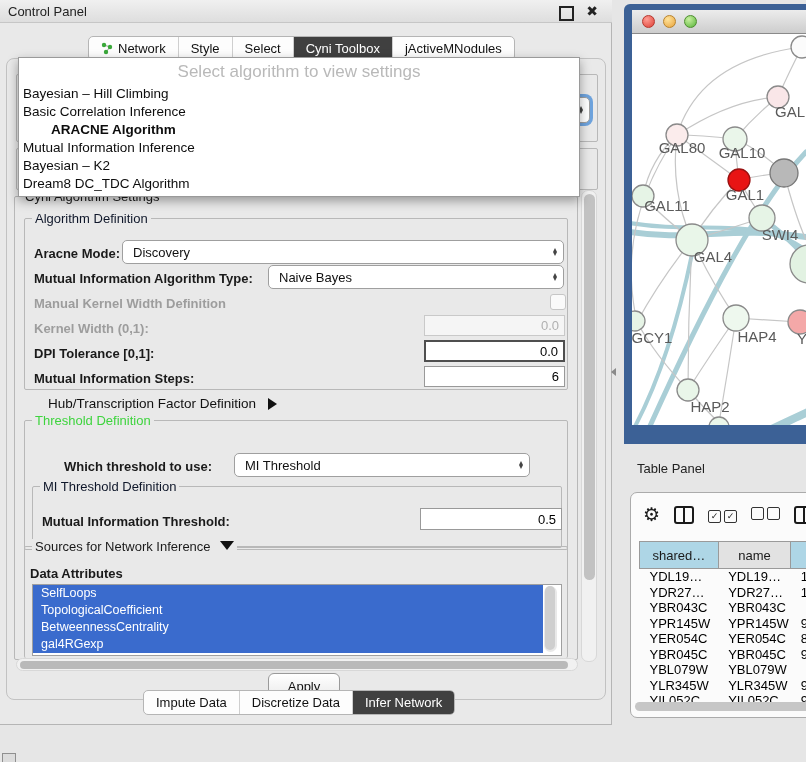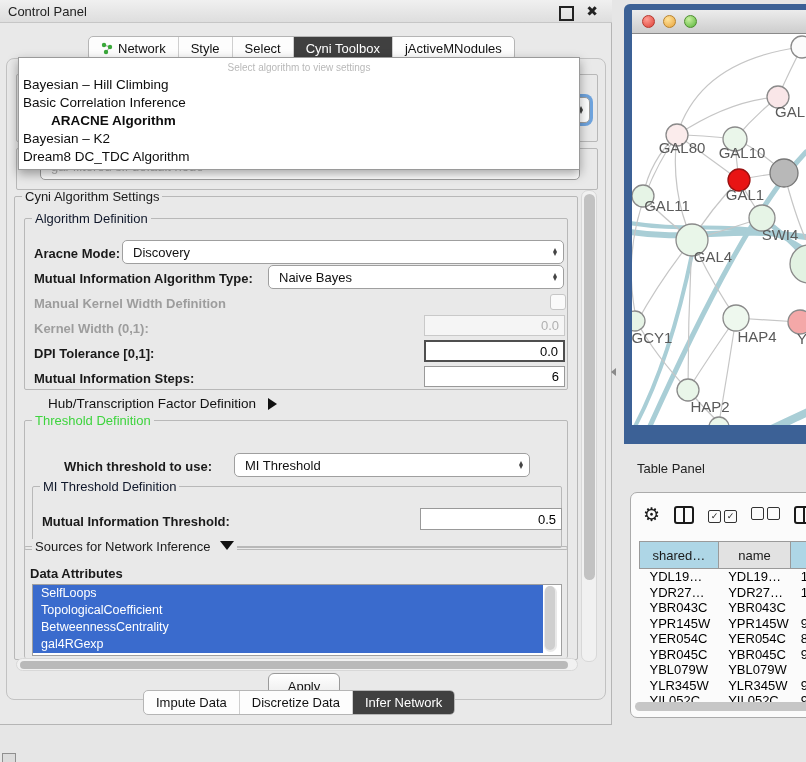--- a/index.html
+++ b/index.html
@@ -19,21 +19,21 @@
   .tabstrip{display:flex;align-items:stretch;background:#fdfdfd;border:1px solid #b5b5b5;border-radius:5px;overflow:hidden;height:23px;}
   .tab{display:flex;align-items:center;padding:0 12px;border-right:1px solid #cfcfcf;color:#111;cursor:default;white-space:nowrap;}
   .tab:last-child{border-right:none;}
   .tab.selected{background:#404040;color:#fff;}
   .tab .ticon{margin-right:5px;display:inline-block;}
   
   .content-panel{left:6px;top:58px;width:600px;height:642px;background:#e9e9e9;border:1px solid #c2c2c2;border-radius:8px;box-sizing:border-box;}
   
   .dropdown{left:18px;top:57px;width:560px;background:#fff;border:1px solid #9a9a9a;
             box-shadow:0 4px 10px rgba(0,0,0,.35);z-index:30;padding-bottom:3px;}
-  .dd-prompt{color:#b9b9b9;text-align:center;font-size:10px;padding:4px 0 3px 0;}
+  .dd-prompt{color:#b9b9b9;text-align:center;font-size:17px;padding:4px 0 3px 0;}
   .dd-item{padding:1px 4px;font-size:13.5px;color:#0d0d0d;line-height:16px;}
   .dd-item.bold{font-weight:bold;padding-left:32px;}
   
   .gb{border:1px solid #b8b8b8;border-radius:2px;position:absolute;box-sizing:border-box;}
   .gb-legend{position:absolute;top:-8px;left:7px;background:#e9e9e9;padding:0 3px;font-size:13px;white-space:nowrap;}
   .combo{position:absolute;background:#fff;border:1px solid #9f9f9f;border-radius:5px;box-sizing:border-box;
          display:flex;align-items:center;padding-left:10px;font-size:13px;color:#111;}
   .combo .spin{position:absolute;right:6px;top:50%;transform:translateY(-50%);font-size:8px;line-height:4px;color:#444;text-align:center;}
   .combo.focusring{box-shadow:0 0 0 3px #6ea3dd;}
   .field{position:absolute;background:#fff;border:1px solid #999;box-sizing:border-box;
@@ -126,20 +126,21 @@
 <div class="combo" style="left:40px;top:153px;width:540px;height:27px;z-index:2;color:#b5b5b5;">
   <span>gal-filtered sif default node</span>
 </div>
 
 <div class="abs dropdown">
   <div class="dd-prompt">Select algorithm to view settings</div>
   <div id="dd-items">
       <div class="dd-item">Bayesian – Hill Climbing</div>
       <div class="dd-item">Basic Correlation Inference</div>
       <div class="dd-item bold">ARACNE Algorithm</div>
+      <div class="dd-item">Mutual Information Inference</div>
       <div class="dd-item">Bayesian – K2</div>
       <div class="dd-item">Dream8 DC_TDC Algorithm</div>
     </div>
 </div>
 
 <div class="gb" style="left:14px;top:196px;width:564px;height:464px;">
   <span class="gb-legend">Cyni Algorithm Settings</span>
 </div>
 
 <div class="vtrack" style="left:581px;top:190px;width:16px;height:472px;">

